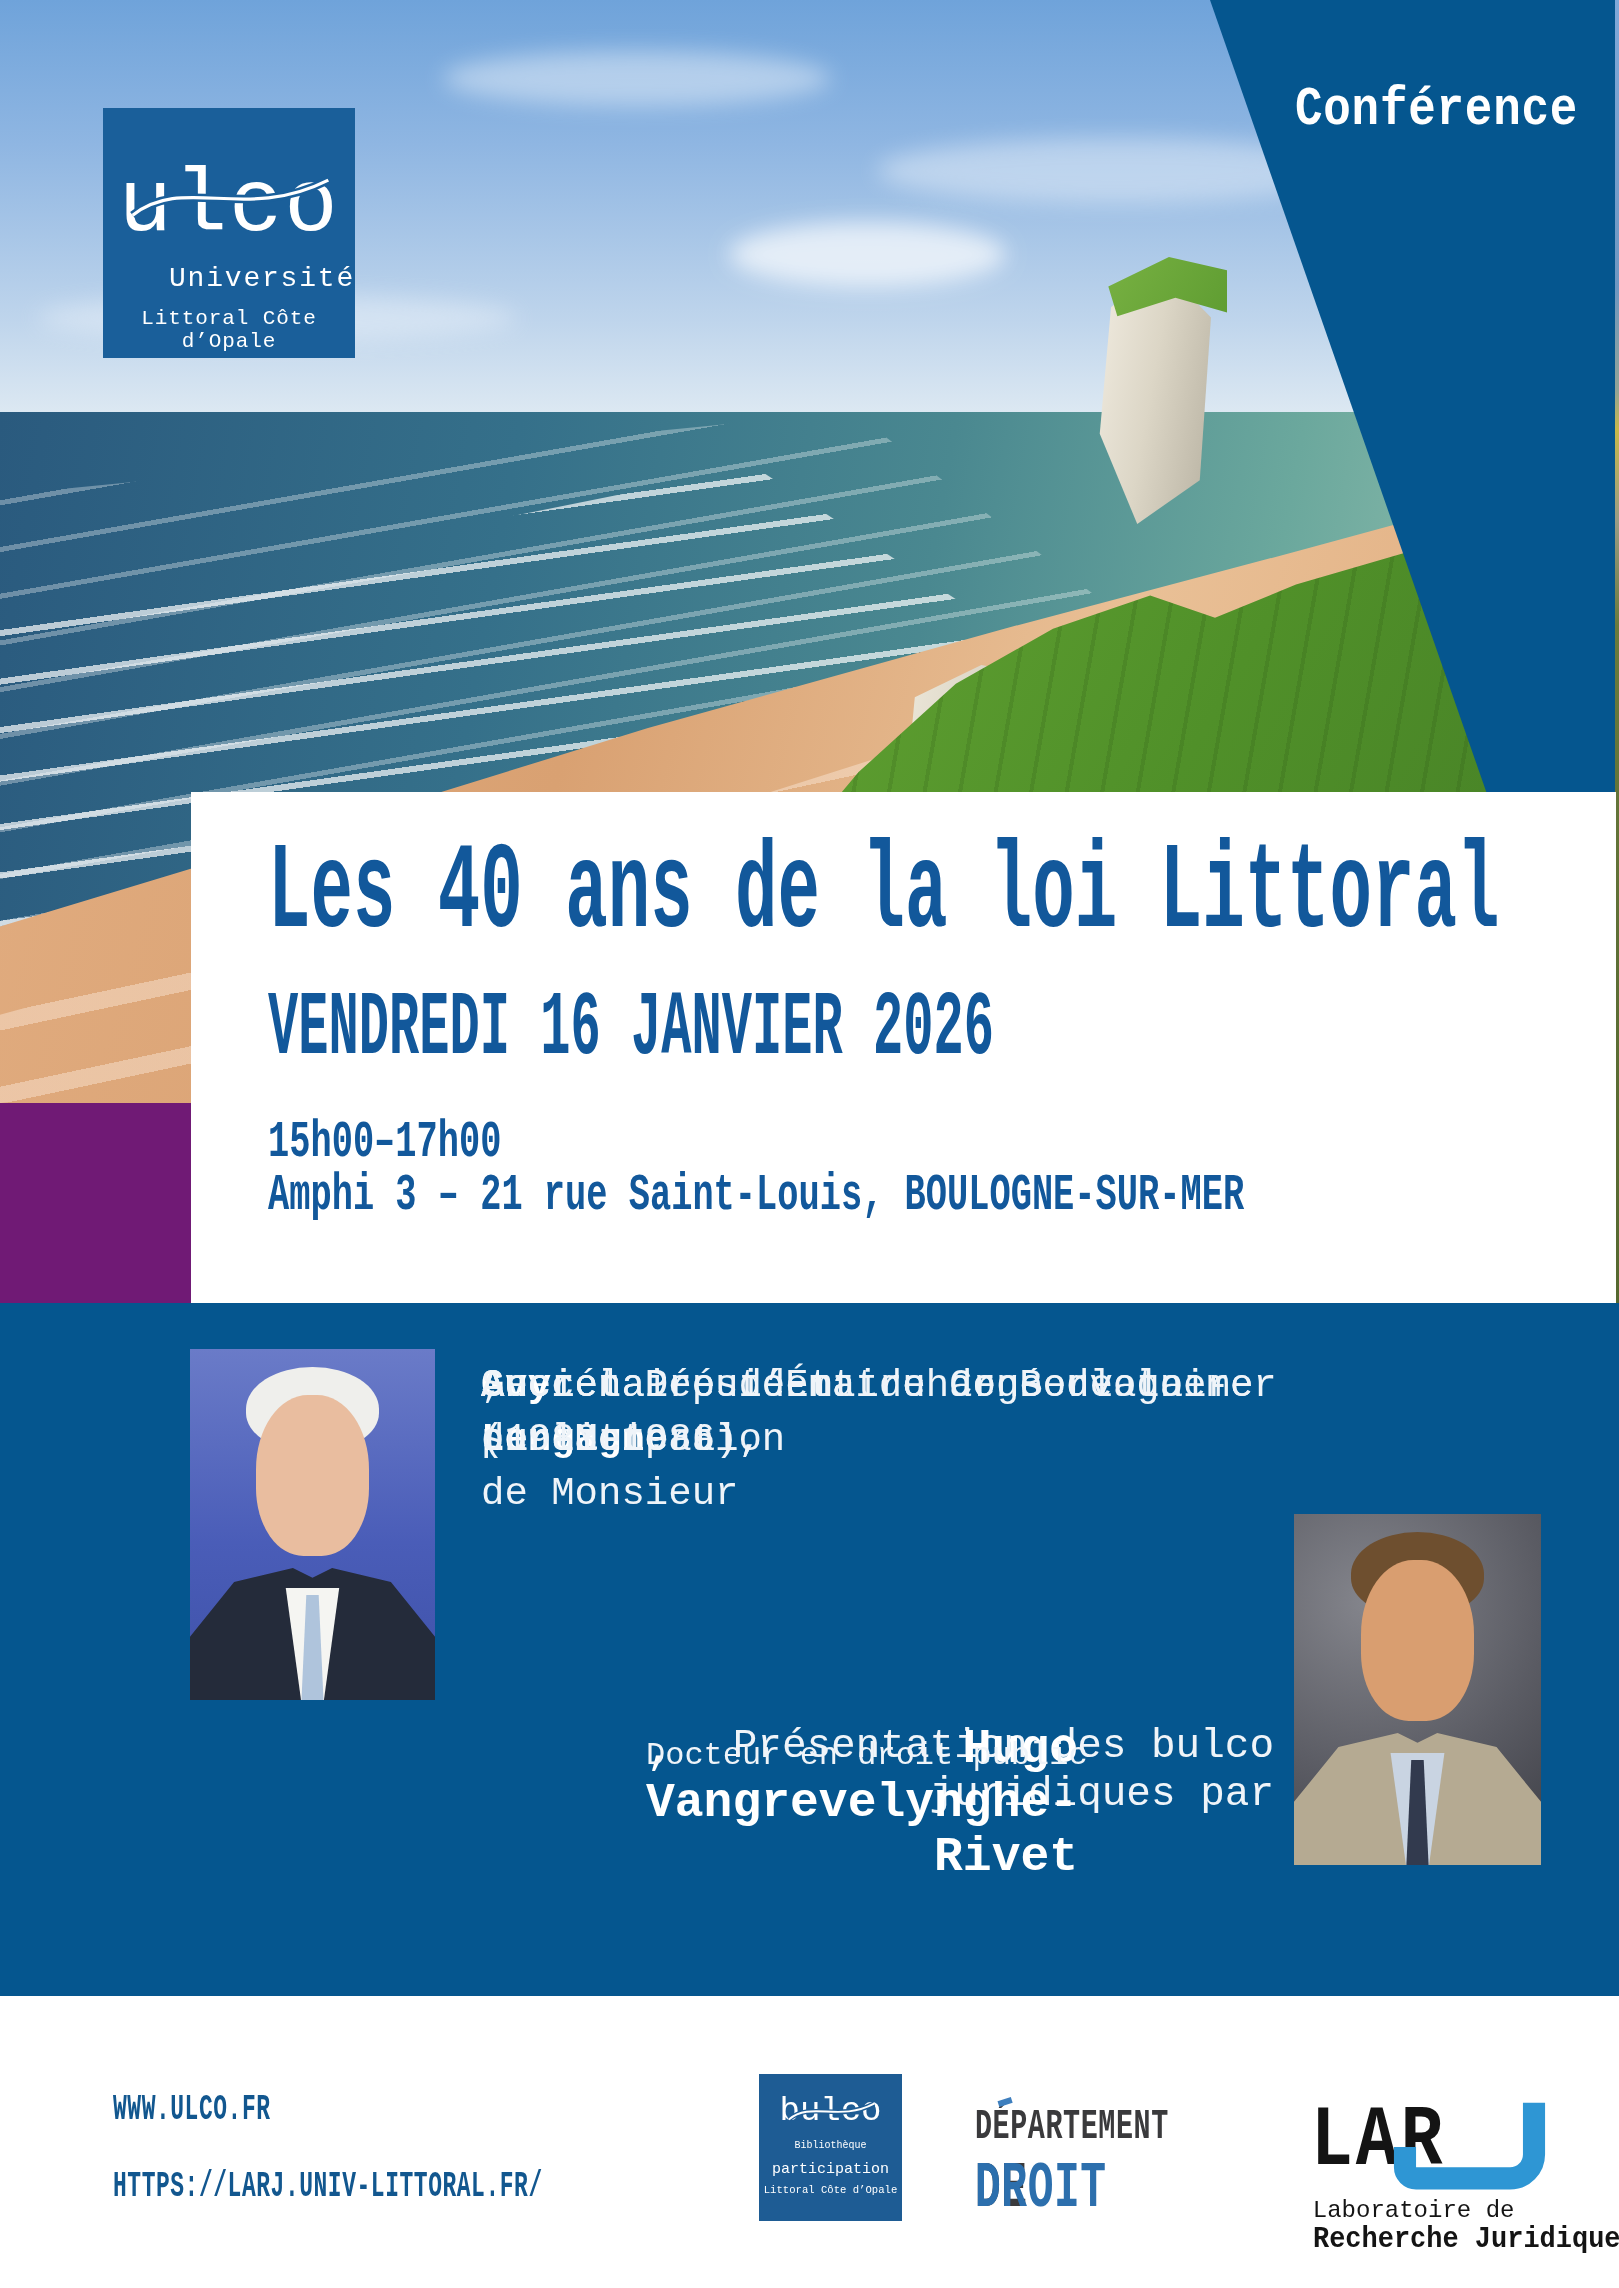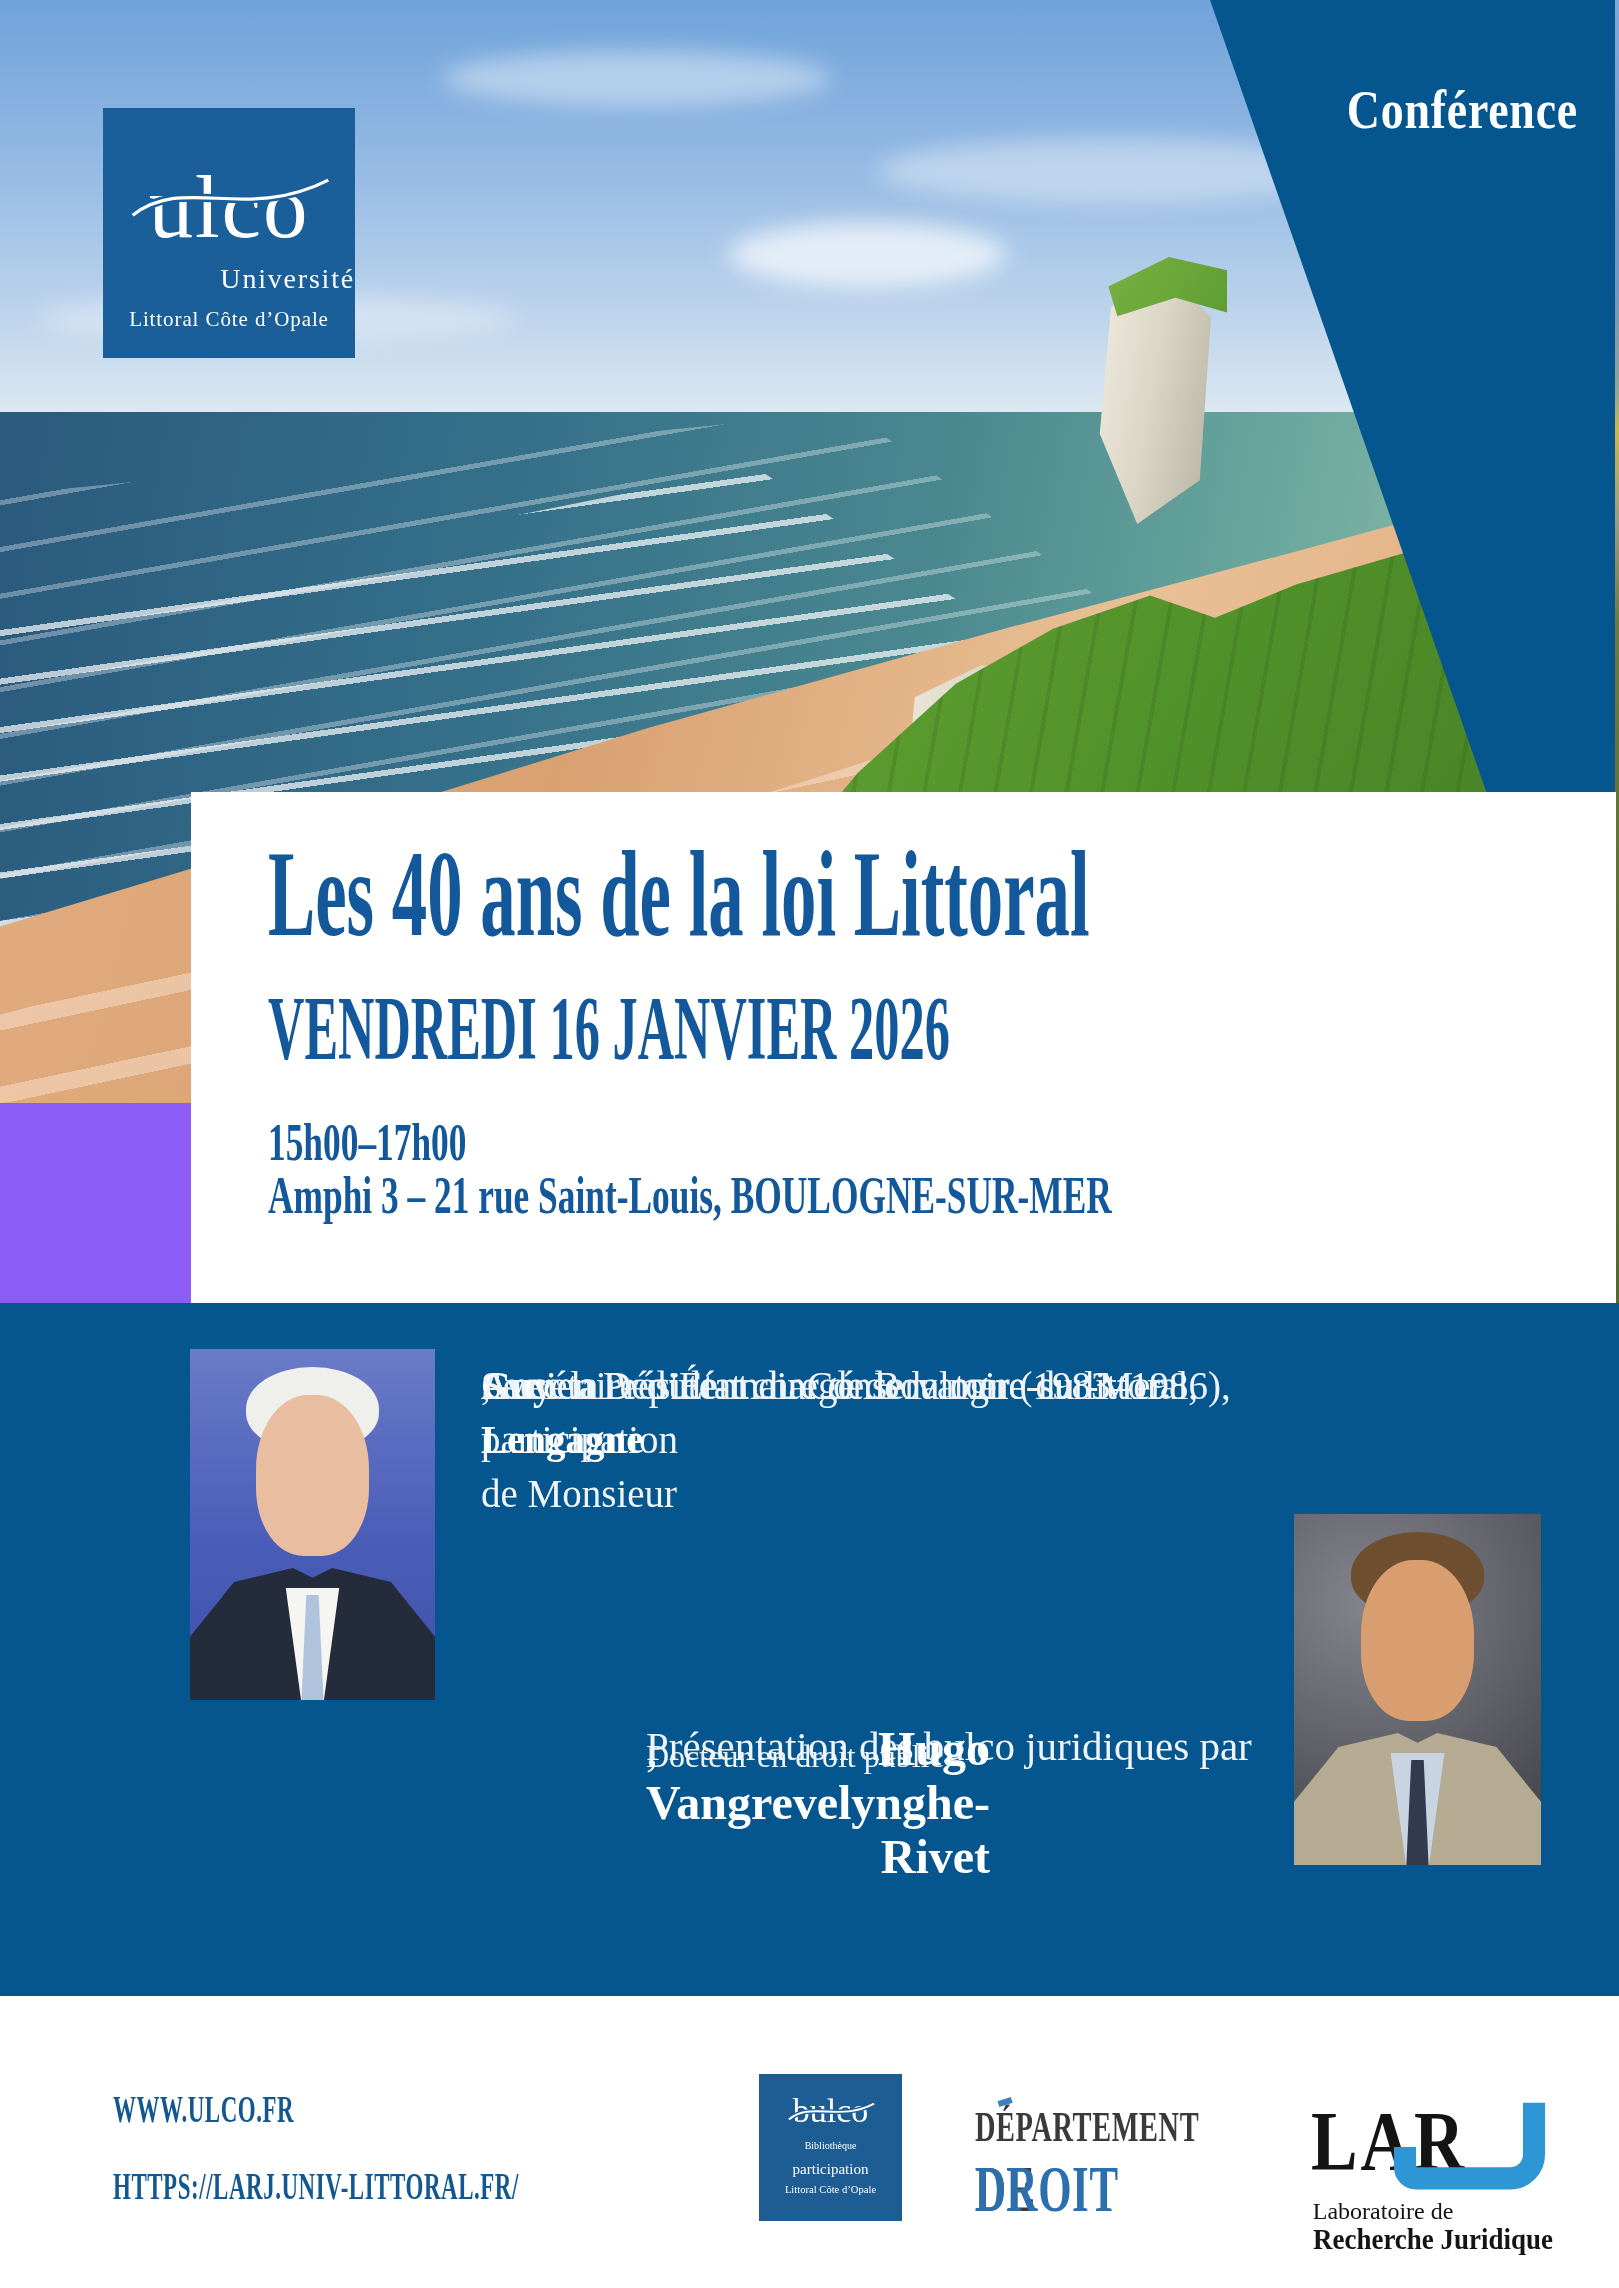--- a/index.html
+++ b/index.html
@@ -1,19 +1,19 @@
 <!DOCTYPE html>
 <html style="font-size:14.8px"><head>
 <meta charset="utf-8">
 <style>
   html,body{margin:0;padding:0;background:#888;}
   #poster{
     position:relative;width:1620px;height:2289px;overflow:hidden;
-    background:#8b5cf6;
-    font-family:Liberation Serif, serif;
+    background:#701a75;
+    font-family:Liberation Mono, monospace;
   }
   #poster *{position:absolute;box-sizing:border-box;}
 
   
   .photo{left:0;top:0;width:1620px;height:1103px;overflow:hidden;}
   .sky{left:0;top:0;width:100%;height:412px;
     background:linear-gradient(180deg,#6FA3DA 0%,#8FB6E2 35%,#BFD5EC 78%,#DCE8F2 100%);}
   .cloud{border-radius:50%;filter:blur(11px);background:rgba(255,255,255,.75);}
   .cloud.c1{left:443px;top:51px;width:388px;height:55px;opacity:.55;}
   .cloud.c2{left:877px;top:138px;width:480px;height:65px;opacity:.5;}

